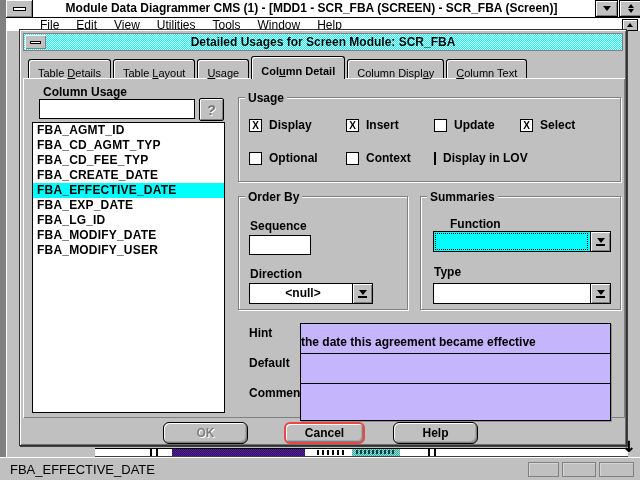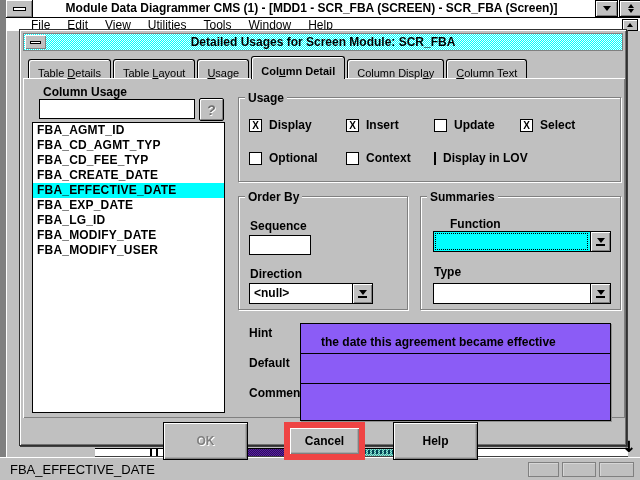--- a/index.html
+++ b/index.html
@@ -26,21 +26,21 @@
     box-shadow: inset 1px 1px 0 #fff, inset -1px -1px 0 #808080;
     display:flex; flex-direction:column; align-items:center; justify-content:center; }
   #btn-min { left:589px; }
   #btn-restore { left:613px; width:24px; }
   .tri-down { width:0; height:0; border:4px solid transparent; border-top:5px solid #000; border-bottom:none; }
   .tri-up   { width:0; height:0; border:3px solid transparent; border-bottom:4px solid #000; border-top:none; }
   .tri-down.small { border-width:3px; border-top-width:4px; margin-top:1px; }
 
   
   #menu-bar { left:7px; top:18px; width:633px; height:13px; background:#fff; overflow:hidden; }
-  #menu-items { display:flex; gap:17px; padding-left:24px; font-size:12px; line-height:15px; }
+  #menu-items { display:flex; gap:17px; padding-left:33px; font-size:12px; line-height:15px; }
   #menu-restore-partial { left:622px; top:19px; width:16px; height:12px; background:#c0c0c0;
     border:1px solid #000; box-shadow: inset 1px 1px 0 #fff;
     display:flex; flex-direction:column; align-items:center; justify-content:center; z-index:1; }
 
   
   #bottom-strip { left:95px; top:448px; width:533px; height:9px; background:#fff;
     border-top:1px solid #000; border-bottom:1px solid #404040; z-index:1; }
   #seg-purple { position:absolute; left:77px; top:0; width:133px; height:7px;
     background:repeating-conic-gradient(#5c1f9e 0 25%, #2a1060 0 50%); background-size:2px 2px; }
   #seg-marks { position:absolute; left:222px; top:1px; width:30px; height:5px;
@@ -116,51 +116,51 @@
   .cb-item { display:flex; align-items:center; height:16px; }
   .cb { width:13px; height:13px; background:#fff; border:1px solid #000;
     display:flex; align-items:center; justify-content:center;
     font:bold 10px "Liberation Sans",sans-serif; line-height:11px; }
   .cb-label { margin-left:7px; font-size:12px; font-weight:bold; white-space:nowrap; }
 
   #seq-label { left:11px; top:22px; } 
   #seq-input { left:10px; top:38px; width:62px; height:20px; border:1px solid #000;
     background:#fff; font:bold 12px "Liberation Sans",sans-serif; padding:0 3px; }
   #dir-label { left:11px; top:70px; }
-  .combo { position:absolute; display:flex; height:21px; }
+  .combo { position:absolute; display:flex; height:21px;text-align:center; }
   #dir-combo { left:10px; top:86px; width:124px; }
   #fn-combo { left:12px; top:34px; width:178px; }
   #type-combo { left:12px; top:86px; width:178px; }
   .combo-field { flex:1; background:#fff; border:1px solid #000; border-right:none;
     font-size:12px; font-weight:bold; line-height:19px; padding-left:4px; white-space:nowrap; overflow:hidden; }
   .combo-field.cyan { background:#00ffff; outline:1px dotted #000; outline-offset:-3px; }
   .combo-btn { width:21px; background:#c0c0c0; border:1px solid #000;
     box-shadow: inset 1px 1px 0 #fff, inset -1px -1px 0 #808080;
     display:flex; flex-direction:column; align-items:center; justify-content:center; }
   .combo-btn .arr { width:0; height:0; border:4px solid transparent; border-top:5px solid #000; border-bottom:none; }
   .combo-btn .bar { width:9px; height:2px; background:#000; margin-top:1px; }
   #fn-label { left:13px; top:20px;padding-left:16px; } #type-label { left:13px; top:68px; }
 
   #fields { position:absolute; left:0; top:0; width:100%; height:100%; }
   .field-row { position:absolute; left:0; width:100%; height:22px; }
   .field-label { position:absolute; left:226px; top:3px; font-size:12px; font-weight:bold; }
   .field-input { position:absolute; left:277px; top:0; width:311px; height:38px;
-    border:1px solid #000; background:#8b5cf6; box-shadow:1px 1px 0 #909090;
-    font:bold 12px "Liberation Sans",sans-serif; padding:0 20px; }
-
-  
-  .btn { position:absolute; top:392px; height:38px; background:#c0c0c0;
-    border:1px solid #000; border-radius:0;
+    border:1px solid #000; background:#c4b5fd; box-shadow:1px 1px 0 #909090;
+    font:bold 12px "Liberation Sans",sans-serif; padding:0 0; }
+
+  
+  .btn { position:absolute; top:392px; height:22px; background:#c0c0c0;
+    border:1px solid #000; border-radius:6px;
     box-shadow: inset 1px 1px 0 #fff, inset -1px -1px 0 #808080, inset -2px -2px 0 #a8a8a8;
     font:bold 12px "Liberation Sans",sans-serif; color:#000; }
   .btn:nth-child(1) { left:143px; width:85px; }
   .btn:nth-child(2) { left:264px; width:81px; }
   .btn:nth-child(3) { left:373px; width:85px; }
   .btn.disabled { color:#808080; text-shadow:1px 1px 0 #fff; }
-  .btn.default { border:6px solid #ef4444; }
+  .btn.default { border:2px solid #ef4444; }
 </style>
 </head>
 <body>
 
 <div id="screen">
 
   <div class="abs" id="app-window"></div>
 
   <div class="abs" id="title-bar">
     <div class="abs" id="sys-main">

